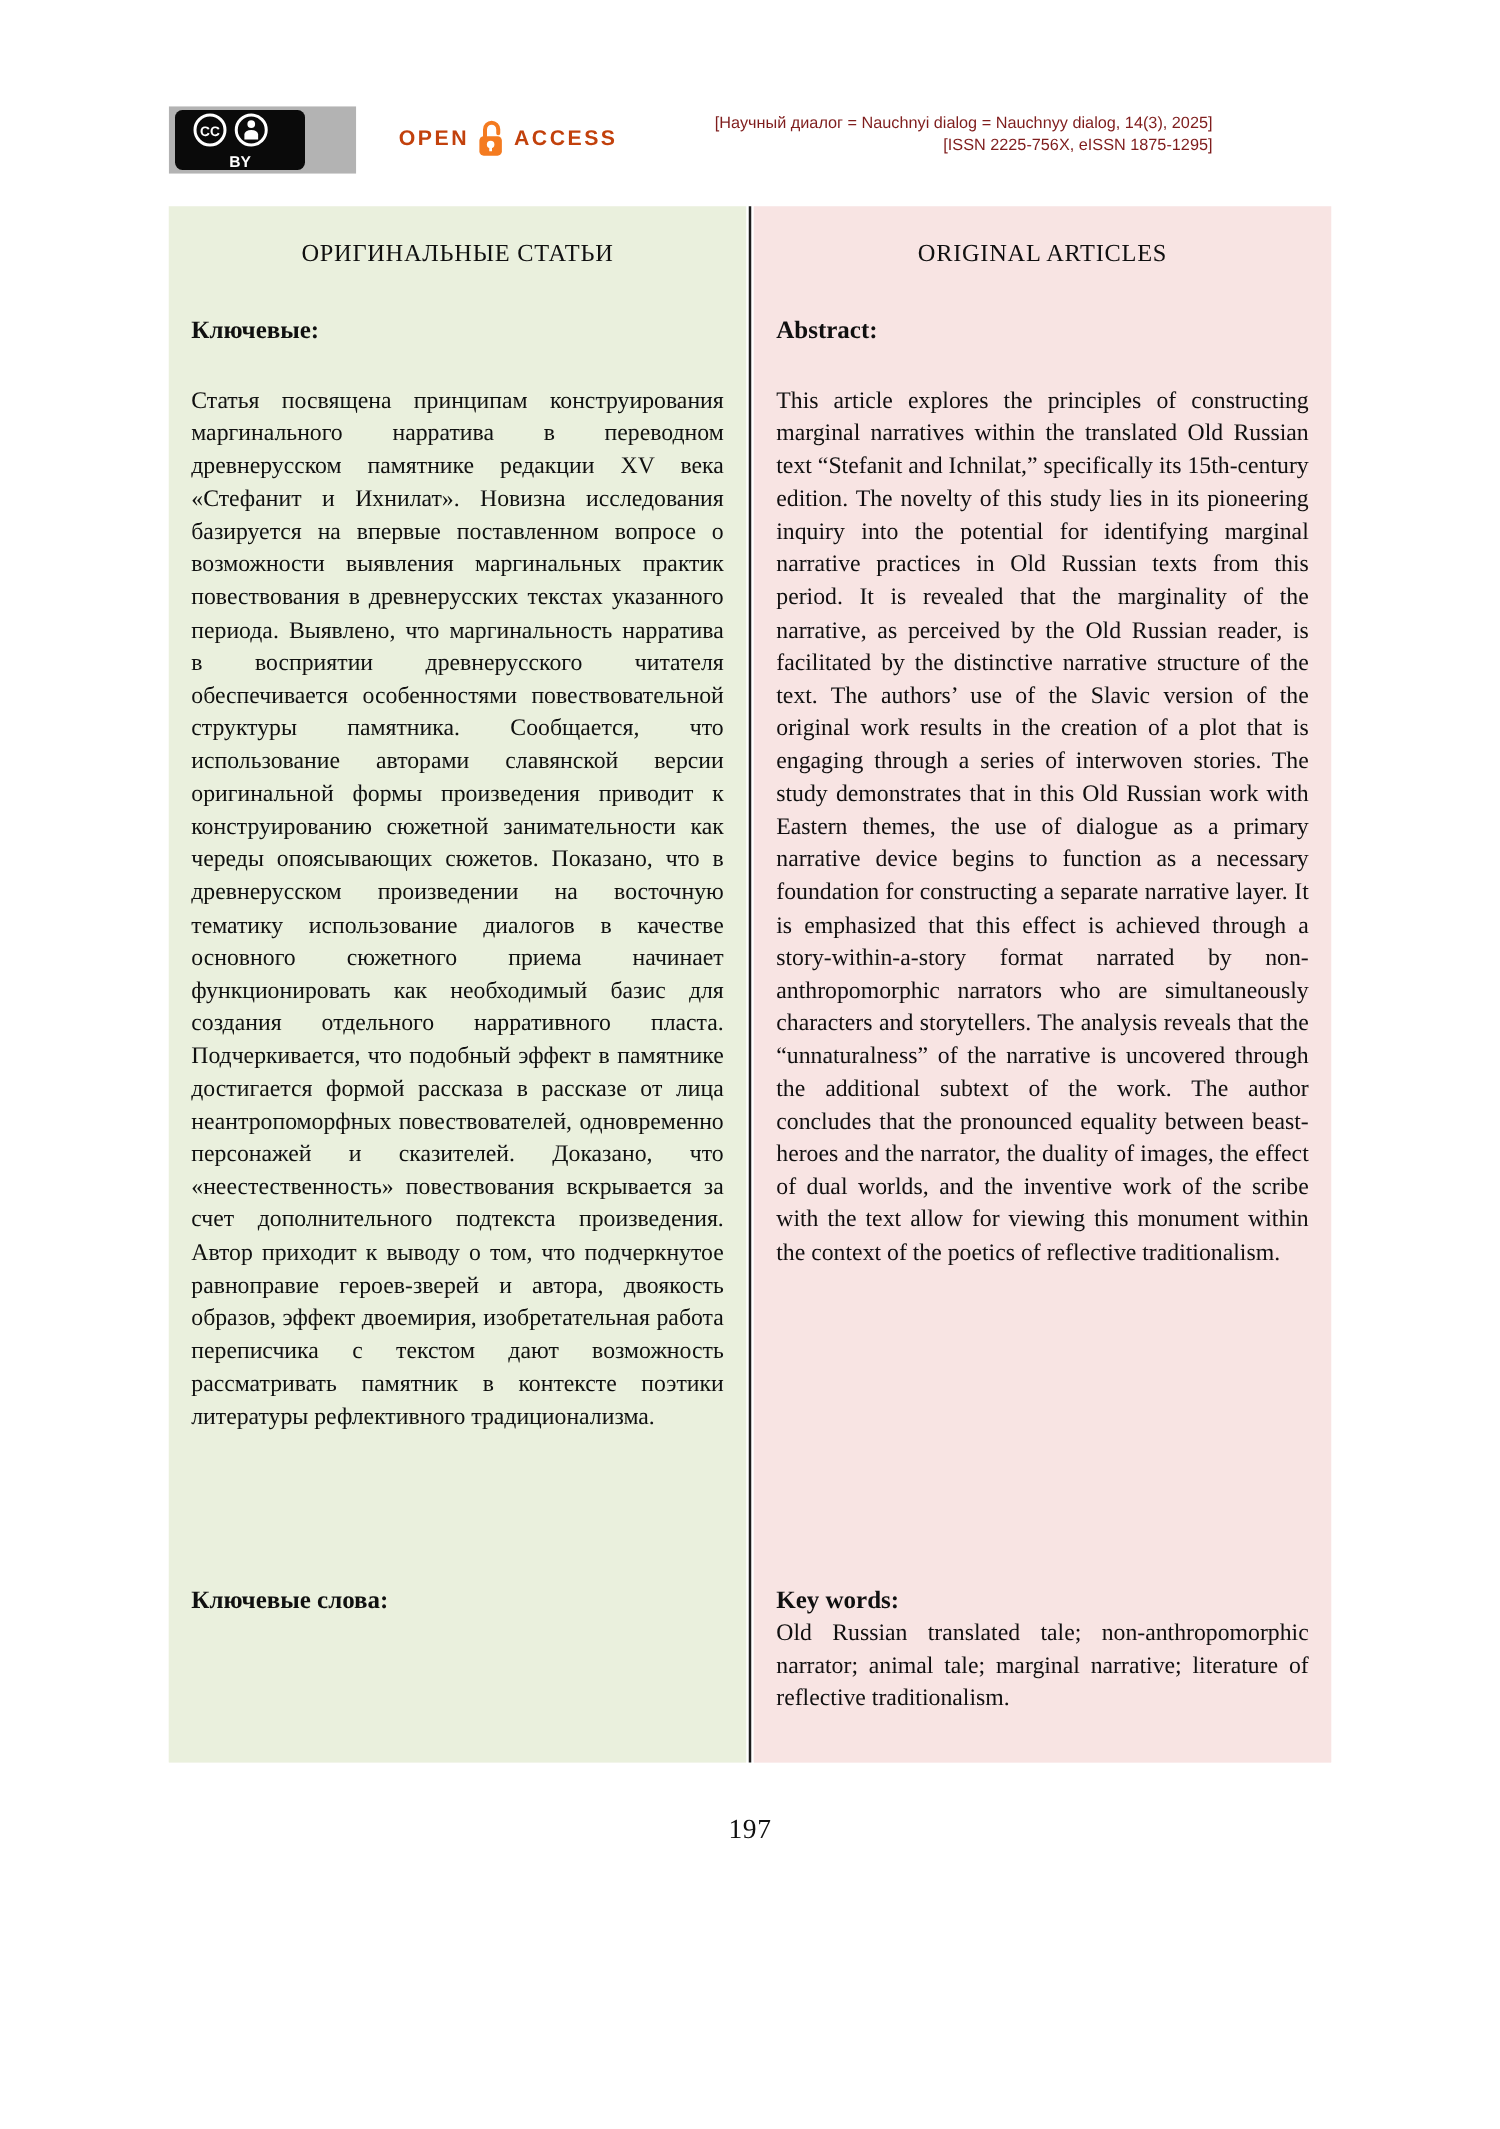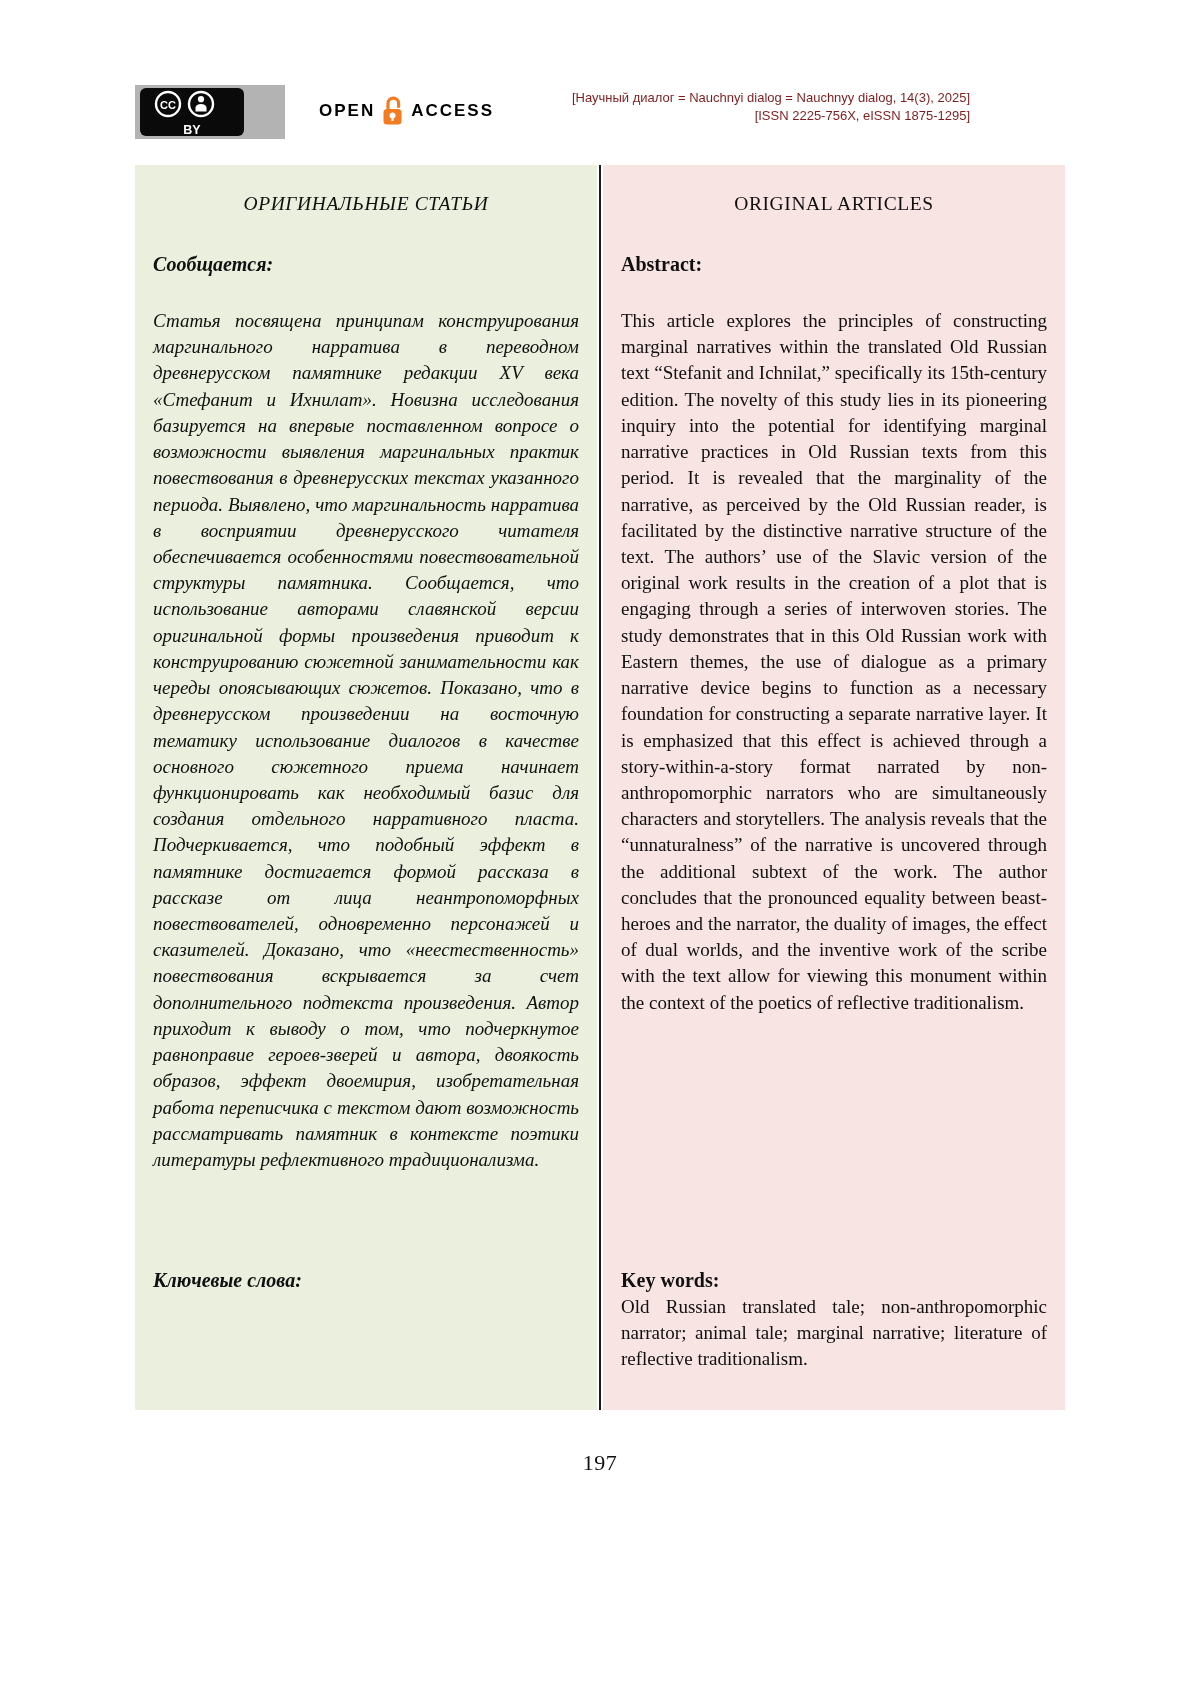--- a/index.html
+++ b/index.html
@@ -12,37 +12,37 @@
   }
   .page { width: 1200px; height: 1703px; padding: 85px 135px 0 135px; overflow: hidden; }
 
   
   .top-header { display: flex; justify-content: space-between; align-items: flex-start; }
   .badges { display: flex; align-items: flex-start; gap: 34px; }
   .cc-badge { display: block; }
   .oa-logo {
     display: flex; align-items: center; gap: 5px; margin-top: 10px;
     font-family: "Liberation Sans", "DejaVu Sans", sans-serif;
-    font-weight: bold; font-size: 17px; letter-spacing: 2px; color: #000000;
+    font-weight: bold; font-size: 17px; letter-spacing: 2px; color: #c2410c;
   }
   .citation {
     text-align: right;
     font-family: "Liberation Sans", "DejaVu Sans", sans-serif;
     font-size: 13px; line-height: 1.35; color: #7f1d1d;
     padding-right: 95px; padding-top: 4px;
   }
 
   
   .columns { display: flex; margin-top: 26px; height: 1245px; }
   .col {
     flex: 1 1 0; position: relative; overflow: hidden;
     padding: 16px 18px 20px 18px;
     font-size: 19px;
   }
-  .col.ru { background: var(--left_bg, #eaf0dd); font-style: italic; }
+  .col.ru { background: var(--left_bg, #eaf0dd); }
   .col.en { background: var(--right_bg, #f8e4e3); }
   .divider { width: 2px; background: #1c1c1c; margin: 0 2px; }
 
   .section-title {
     text-align: center; font-size: 19.5px; font-weight: normal;
     letter-spacing: 0.6px; margin-top: 12px;
   }
   .abs-label { font-weight: bold; font-size: 20px; margin-top: 38px; }
   .abs-body {
     margin-top: 32px; text-align: justify; line-height: 1.38;
@@ -96,21 +96,21 @@
     <div class="citation">
       <div>[Научный диалог = Nauchnyi dialog = Nauchnyy dialog, 14(3), 2025]</div>
       <div>[ISSN 2225-756X, eISSN 1875-1295]</div>
     </div>
   </header>
 
   <main class="columns">
 
     <section class="col ru" lang="ru">
       <h2 class="section-title">ОРИГИНАЛЬНЫЕ СТАТЬИ</h2>
-      <p class="abs-label">Сообщается:</p>
+      <p class="abs-label">Ключевые:</p>
       <p class="abs-body">Статья посвящена принципам конструирования маргинального нарратива в переводном древнерусском памятнике редакции XV века «Стефанит и Ихнилат». Новизна исследования базируется на впервые поставленном вопросе о возможности выявления маргинальных практик повествования в древнерусских текстах указанного периода. Выявлено, что маргинальность нарратива в восприятии древнерусского читателя обеспечивается особенностями повествовательной структуры памятника. Сообщается, что использование авторами славянской версии оригинальной формы произведения приводит к конструированию сюжетной занимательности как череды опоясывающих сюжетов. Показано, что в древнерусском произведении на восточную тематику использование диалогов в качестве основного сюжетного приема начинает функционировать как необходимый базис для создания отдельного нарративного пласта. Подчеркивается, что подобный эффект в памятнике достигается формой рассказа в рассказе от лица неантропоморфных повествователей, одновременно персонажей и сказителей. Доказано, что «неестественность» повествования вскрывается за счет дополнительного подтекста произведения. Автор приходит к выводу о том, что подчеркнутое равноправие героев-зверей и автора, двоякость образов, эффект двоемирия, изобретательная работа переписчика с текстом дают возможность рассматривать памятник в контексте поэтики литературы рефлективного традиционализма.</p>
       <div class="keywords">
         <p class="kw-label">Ключевые слова:</p>
       </div>
     </section>
 
     <div class="divider"></div>
 
     <section class="col en" lang="en">
       <h2 class="section-title">ORIGINAL ARTICLES</h2>

